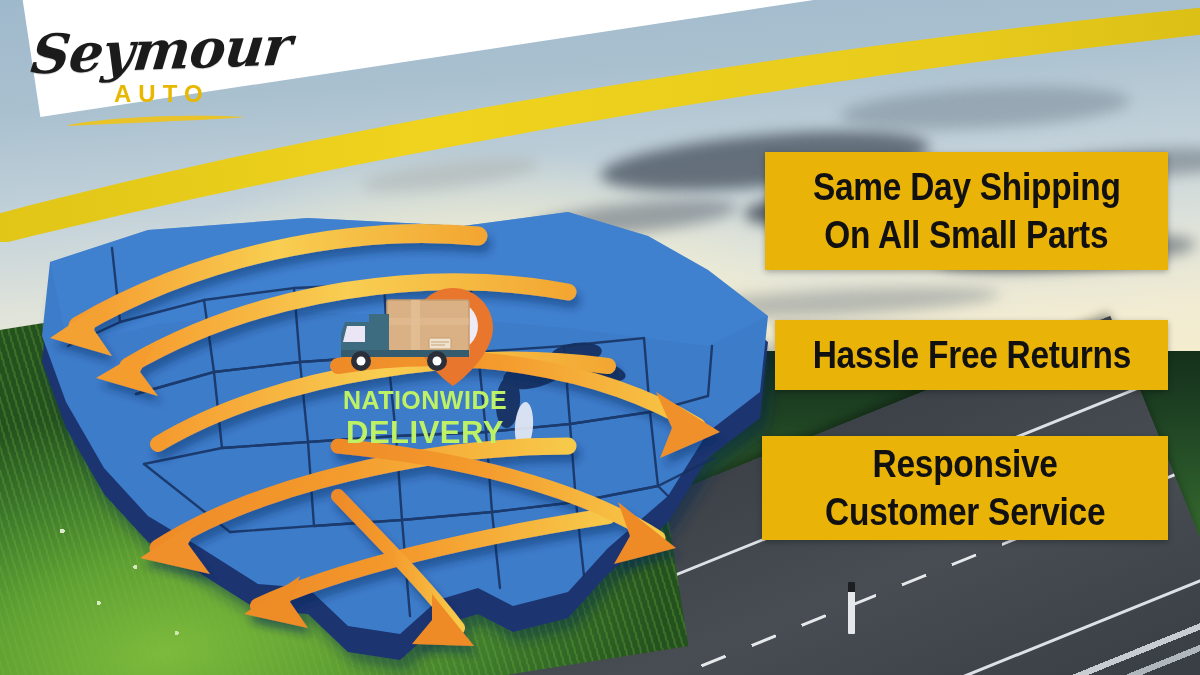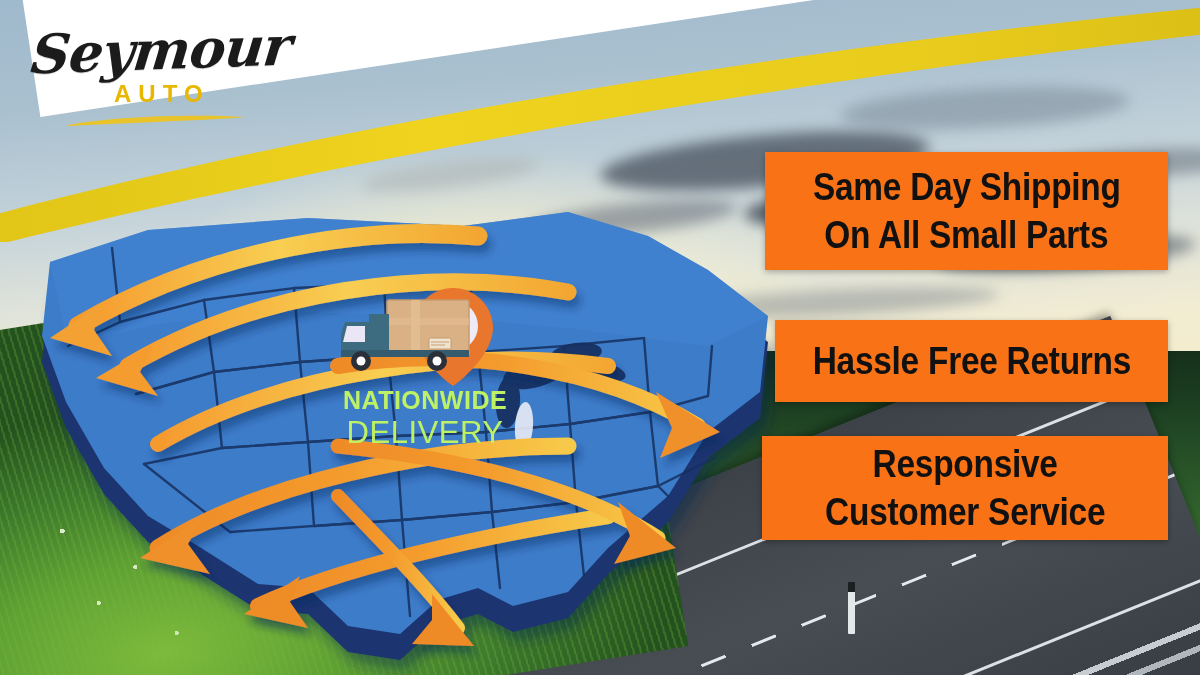--- a/index.html
+++ b/index.html
@@ -144,38 +144,38 @@
   .map-wrap svg { display:block; overflow:visible; }
 
   
   .delivery { position:absolute; left:325px; top:282px; width:200px; height:170px; }
   .delivery svg { display:block; }
   .nationwide-text {
     position:absolute; left:0; top:106px; width:200px; text-align:center;
     color:#bef264; line-height:1;
   }
   .nw-line1 { font-size:25px; font-weight:700; letter-spacing:.5px; }
-  .nw-line2 { font-size:31px; font-weight:400; letter-spacing:.5px; margin-top:4px; }
+  .nw-line2 { font-size:31px; font-weight:700; letter-spacing:.5px; margin-top:4px; }
 
   
   .banner {
     position:absolute;
-    background:#f97316;
+    background:#eab308;
     color:#111111;
     display:flex; flex-direction:column;
     align-items:center; justify-content:center;
     text-align:center;
     font-weight:700;
     line-height:1.06;
     letter-spacing:-.3px;
     box-shadow:0 2px 6px rgba(0,0,0,.28);
   }
   .banner span { display:block; transform:scaleX(.88); transform-origin:center; white-space:nowrap; }
   .b1 { left:765px; top:152px;  width:403px; height:118px; font-size:38px; }
-  .b2 { left:775px; top:320px;  width:393px; height:82px;  font-size:38px; }
+  .b2 { left:775px; top:320px;  width:393px; height:70px;  font-size:38px; }
   .b3 { left:762px; top:436px;  width:406px; height:104px; font-size:38px; }
   .b1 span + span, .b3 span + span { margin-top:7px; }
 </style>
 </head>
 <body>
 
 <div class="stage">
 
   <div class="photo">
     <div class="sky"></div>

